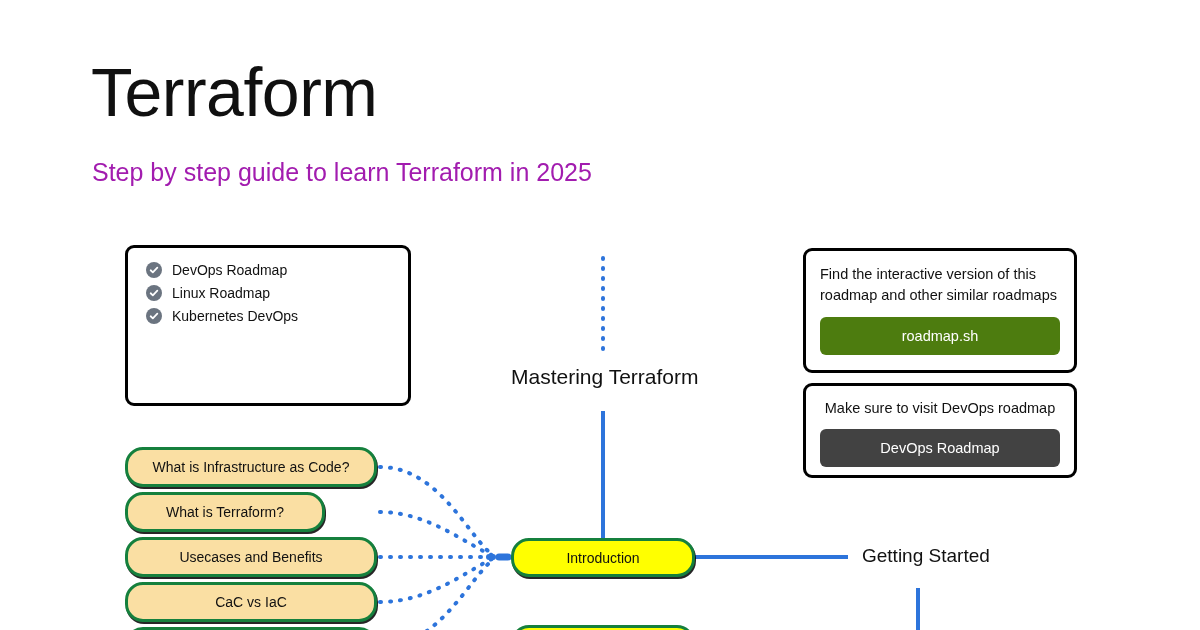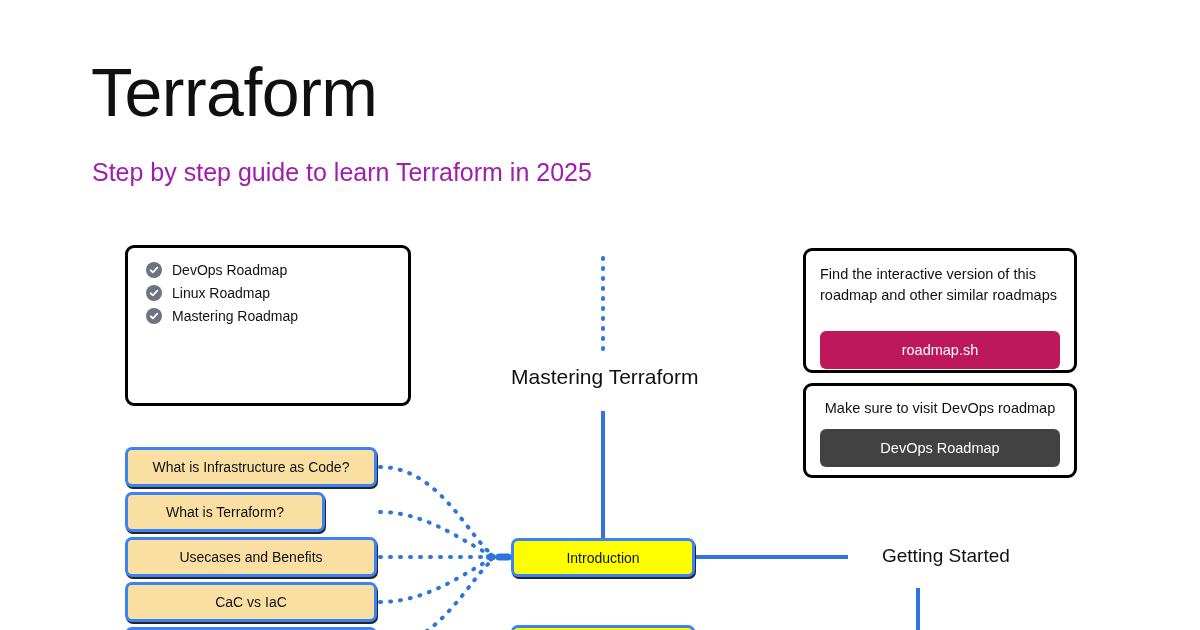--- a/index.html
+++ b/index.html
@@ -90,36 +90,36 @@
     width: 100%;
     border: none;
     border-radius: 6px;
     font-family: inherit;
     font-size: 14.5px;
     color: #ffffff;
     text-align: center;
     padding: 11px 0;
     cursor: pointer;
   }
-  #roadmap-sh-button   { background: #be185d; margin-top: 25px; }
+  #roadmap-sh-button   { background: #4d7c0f; margin-top: 11px; }
   #devops-roadmap-button { background: #424242; margin-top: 10px; }
 
   
   #connectors {
     position: absolute;
     left: 0; top: 0;
     width: 1200px; height: 630px;
     pointer-events: none;
   }
 
   
   .node {
     position: absolute;
-    border: 3px solid #3b82f6;
-    border-radius: 7px;
+    border: 3px solid #15803d;
+    border-radius: 18px;
     display: flex;
     align-items: center;
     justify-content: center;
     font-size: 14px;
     color: #111111;
     text-align: center;
     box-shadow: 1px 2px 0 rgba(0,0,0,0.85);
   }
   .node.sub   { background: #fadfa3; }
   .node.primary { background: #ffff00; font-size: 14px; }
@@ -137,21 +137,21 @@
   }
 
   
   .section-label {
     position: absolute;
     font-size: 21px;
     color: #111111;
     white-space: nowrap;
   }
   #label-mastering { left: 495px; top: 365px; margin-left: 16px; }
-  #label-getting-started { left: 862px; top: 545px; font-size: 19px; margin-left: 20px; }
+  #label-getting-started { left: 862px; top: 545px; font-size: 19px; }
 </style>
 </head>
 <body>
 
 <div class="page-title">Terraform</div>
 <div class="page-subtitle">Step by step guide to learn Terraform  in 2025</div>
 
 <svg id="connectors" viewBox="0 0 1200 630" width="1200" height="630">
 
   <line x1="603" y1="258" x2="603" y2="350" stroke="#2d74db" stroke-width="4" stroke-linecap="round" stroke-dasharray="1 9"></line>
@@ -193,21 +193,21 @@
           </svg>
       </span>
       <span>Linux Roadmap</span>
     </li>
     <li class="rr-item">
       <span class="check-icon">
         <svg width="10" height="10" viewBox="0 0 12 12">
             <path d="M2 6.3 L4.6 8.8 L10 3.2" stroke="#ffffff" stroke-width="2.1" fill="none" stroke-linecap="round" stroke-linejoin="round"></path>
           </svg>
       </span>
-      <span>Mastering Roadmap</span>
+      <span>Kubernetes DevOps</span>
     </li>
   </ul>
 </div>
 
 <div class="card" id="interactive-card">
   <p class="card-text">Find the interactive version of this roadmap and other similar roadmaps</p>
   <button class="cta" id="roadmap-sh-button">roadmap.sh</button>
 </div>
 
 <div class="card" id="devops-card">

